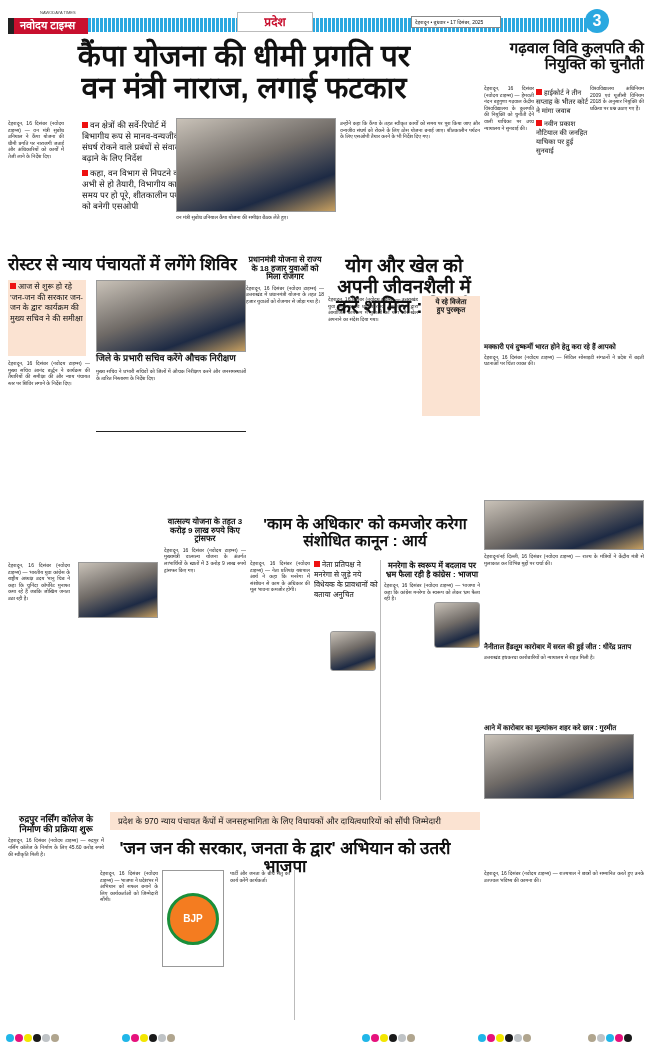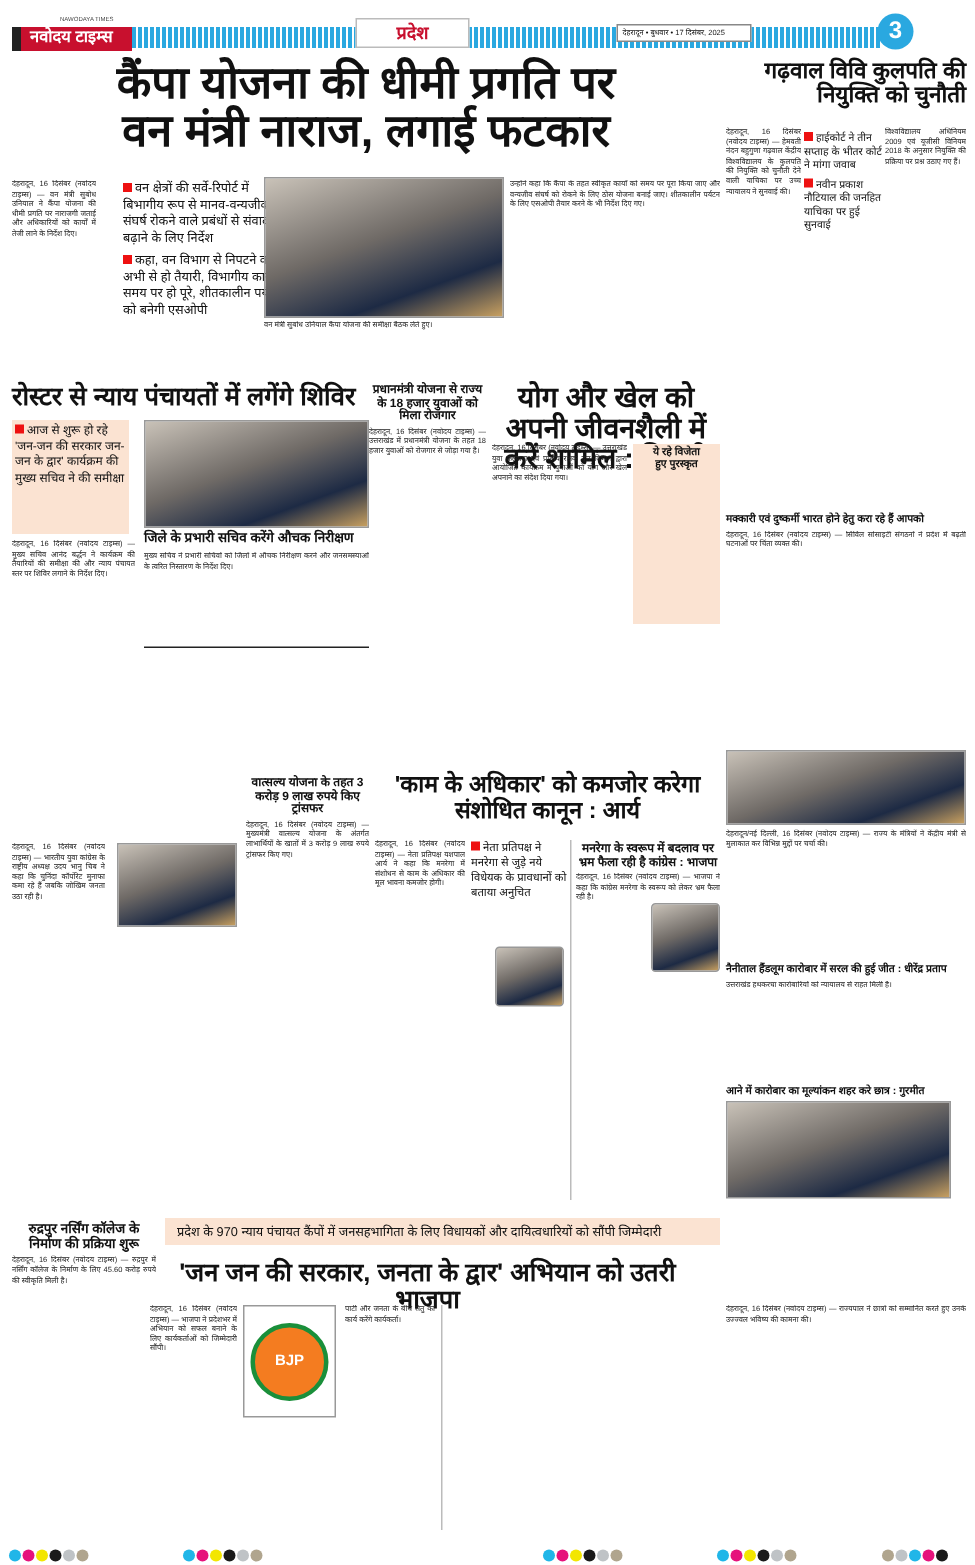--- a/index.html
+++ b/index.html
@@ -163,21 +163,21 @@
 
 <div class="abs boxbg" style="left:110px;top:812px;width:370px;height:18px;padding:3px 8px;font-size:8.5px;line-height:12px">
   <span>प्रदेश के 970 न्याय पंचायत कैंपों में जनसहभागिता के लिए विधायकों और दायित्वधारियों को सौंपी जिम्मेदारी</span>
 </div>
 
 <div class="abs" style="left:100px;top:840px;width:370px;height:185px">
   <div class="h1" style="font-size:17px;text-align:center">'जन जन की सरकार, जनता के द्वार' अभियान को उतरी भाजपा</div>
   <div class="abs col" style="left:0;top:30px;width:58px;height:150px">
     <span>देहरादून, 16 दिसंबर (नवोदय टाइम्स)</span> — भाजपा ने प्रदेशभर में अभियान को सफल बनाने के लिए कार्यकर्ताओं को जिम्मेदारी सौंपी।
   </div>
-  <div class="abs" style="left:62px;top:30px;width:62px;height:75px;border:1px solid #999;display:flex;align-items:center;justify-content:center">
+  <div class="abs" style="left:62px;top:30px;width:62px;height:97px;border:1px solid #999;display:flex;align-items:center;justify-content:center">
     <div style="width:52px;height:52px;border-radius:50%;background:#f47c20;border:3px solid #1a8f3a;color:#fff;font-weight:bold;font-size:10px;text-align:center;line-height:46px">
       <span>BJP</span>
     </div>
   </div>
   <div class="abs col" style="left:130px;top:30px;width:60px;height:150px">
     पार्टी और जनता के बीच सेतु का कार्य करेंगे कार्यकर्ता।
   </div>
   <div class="abs vrule" style="left:194px;top:30px;height:150px"></div>
 </div>
 

